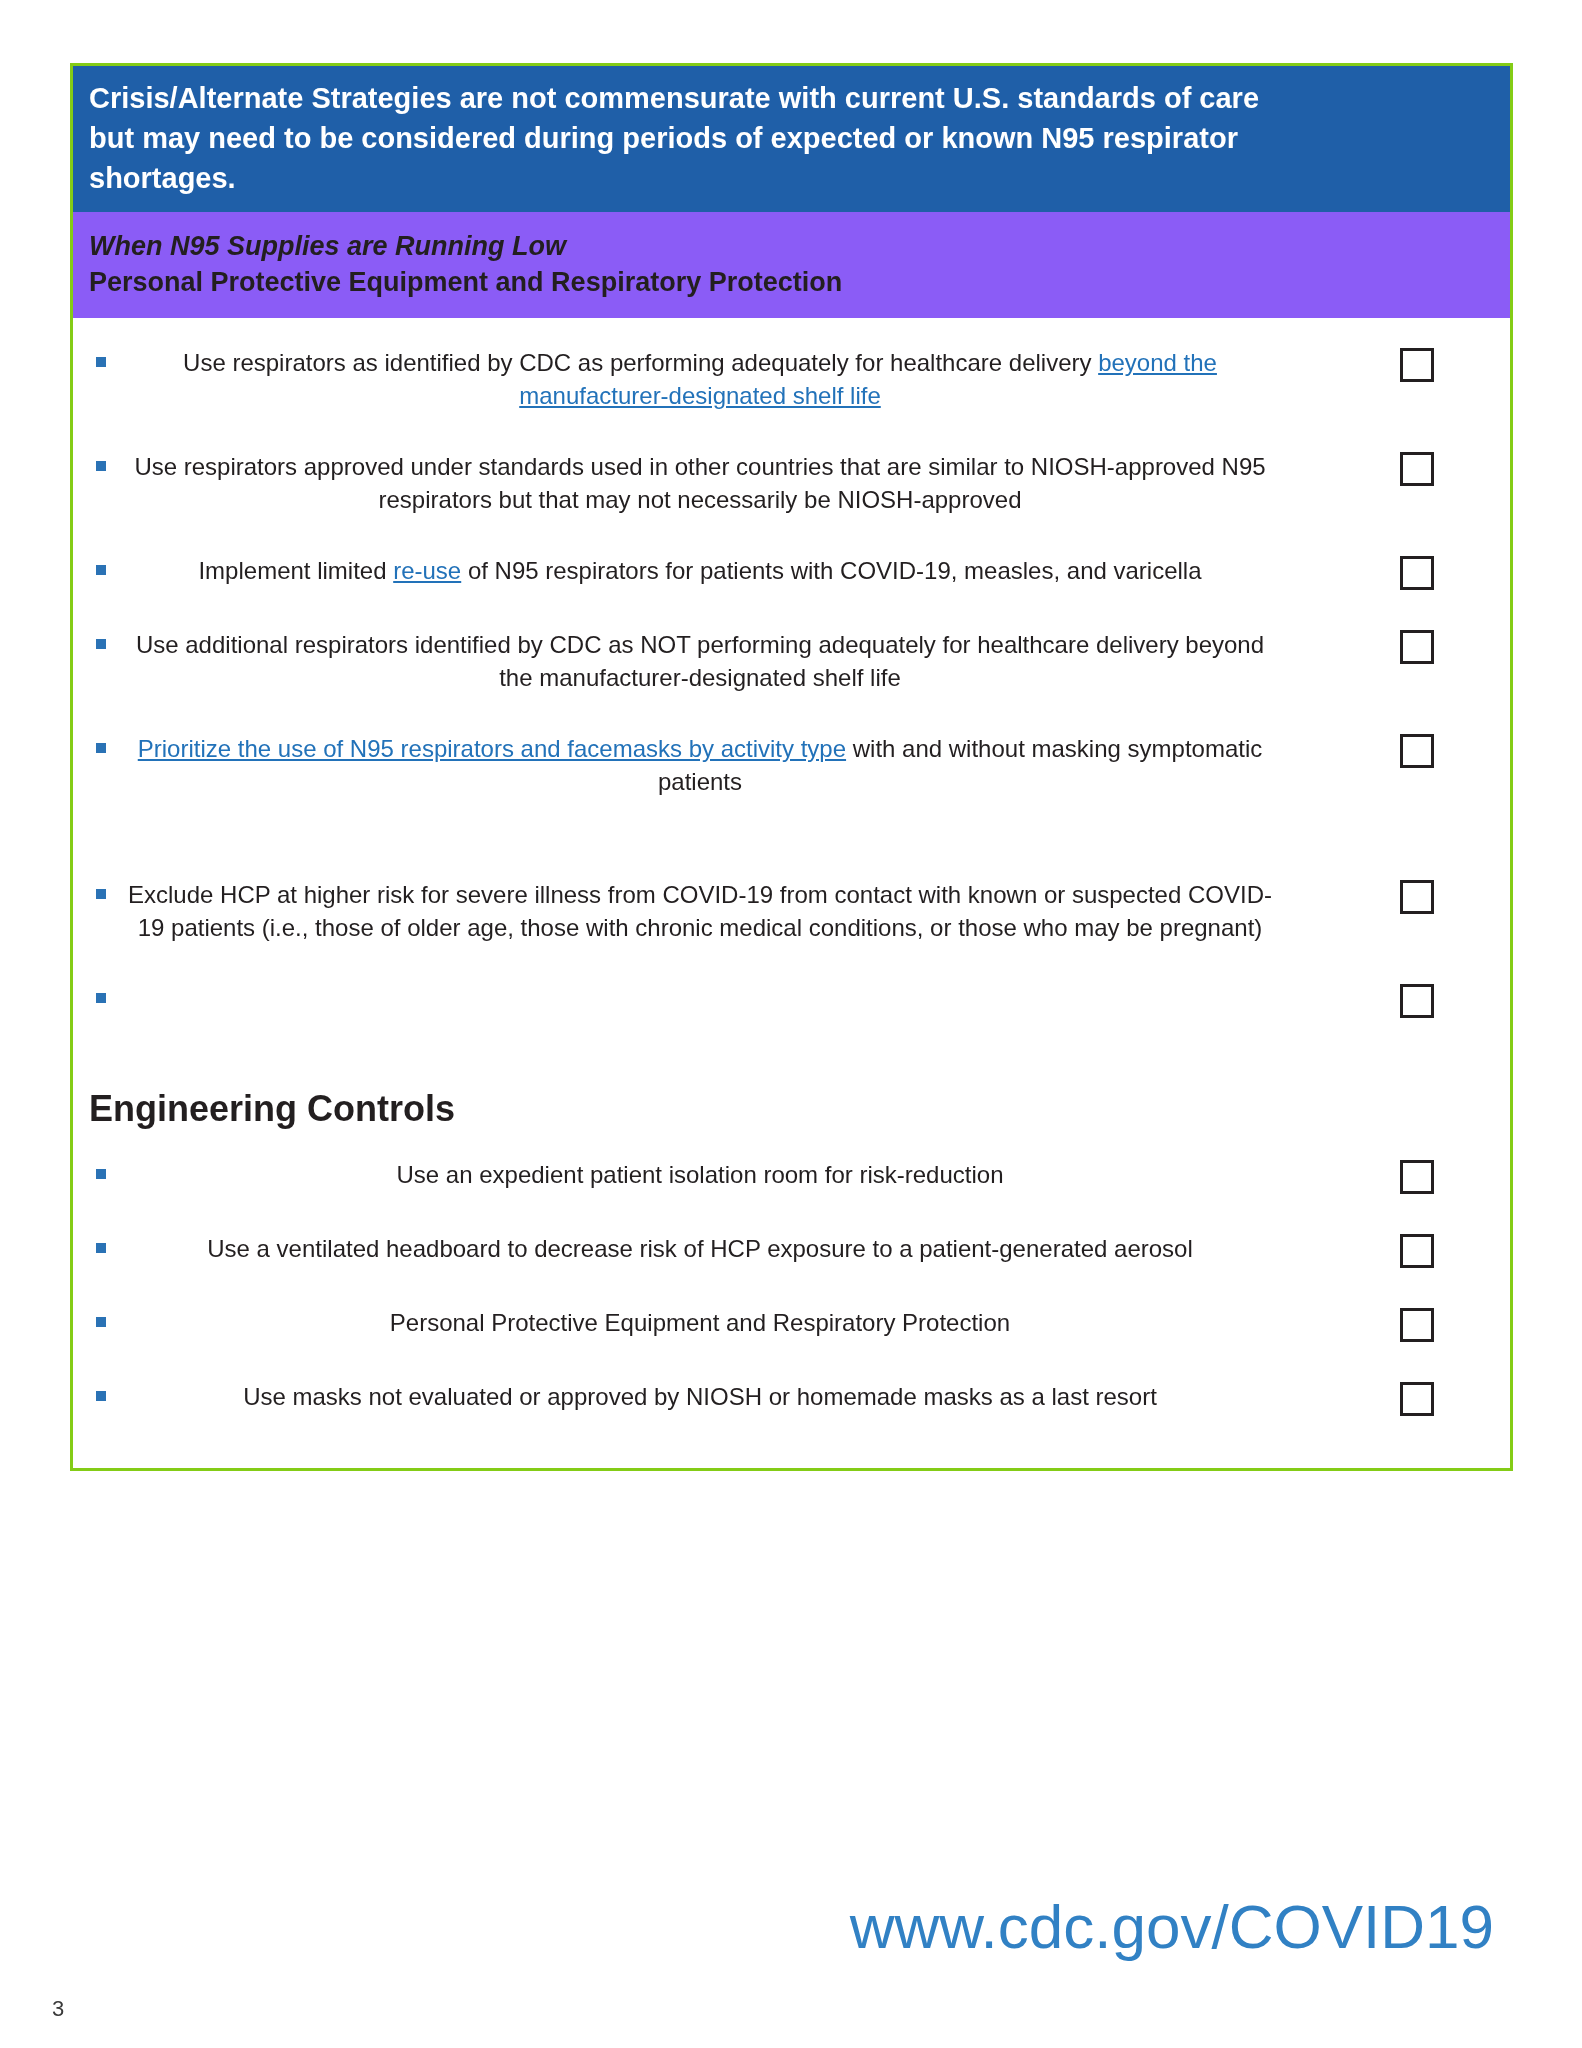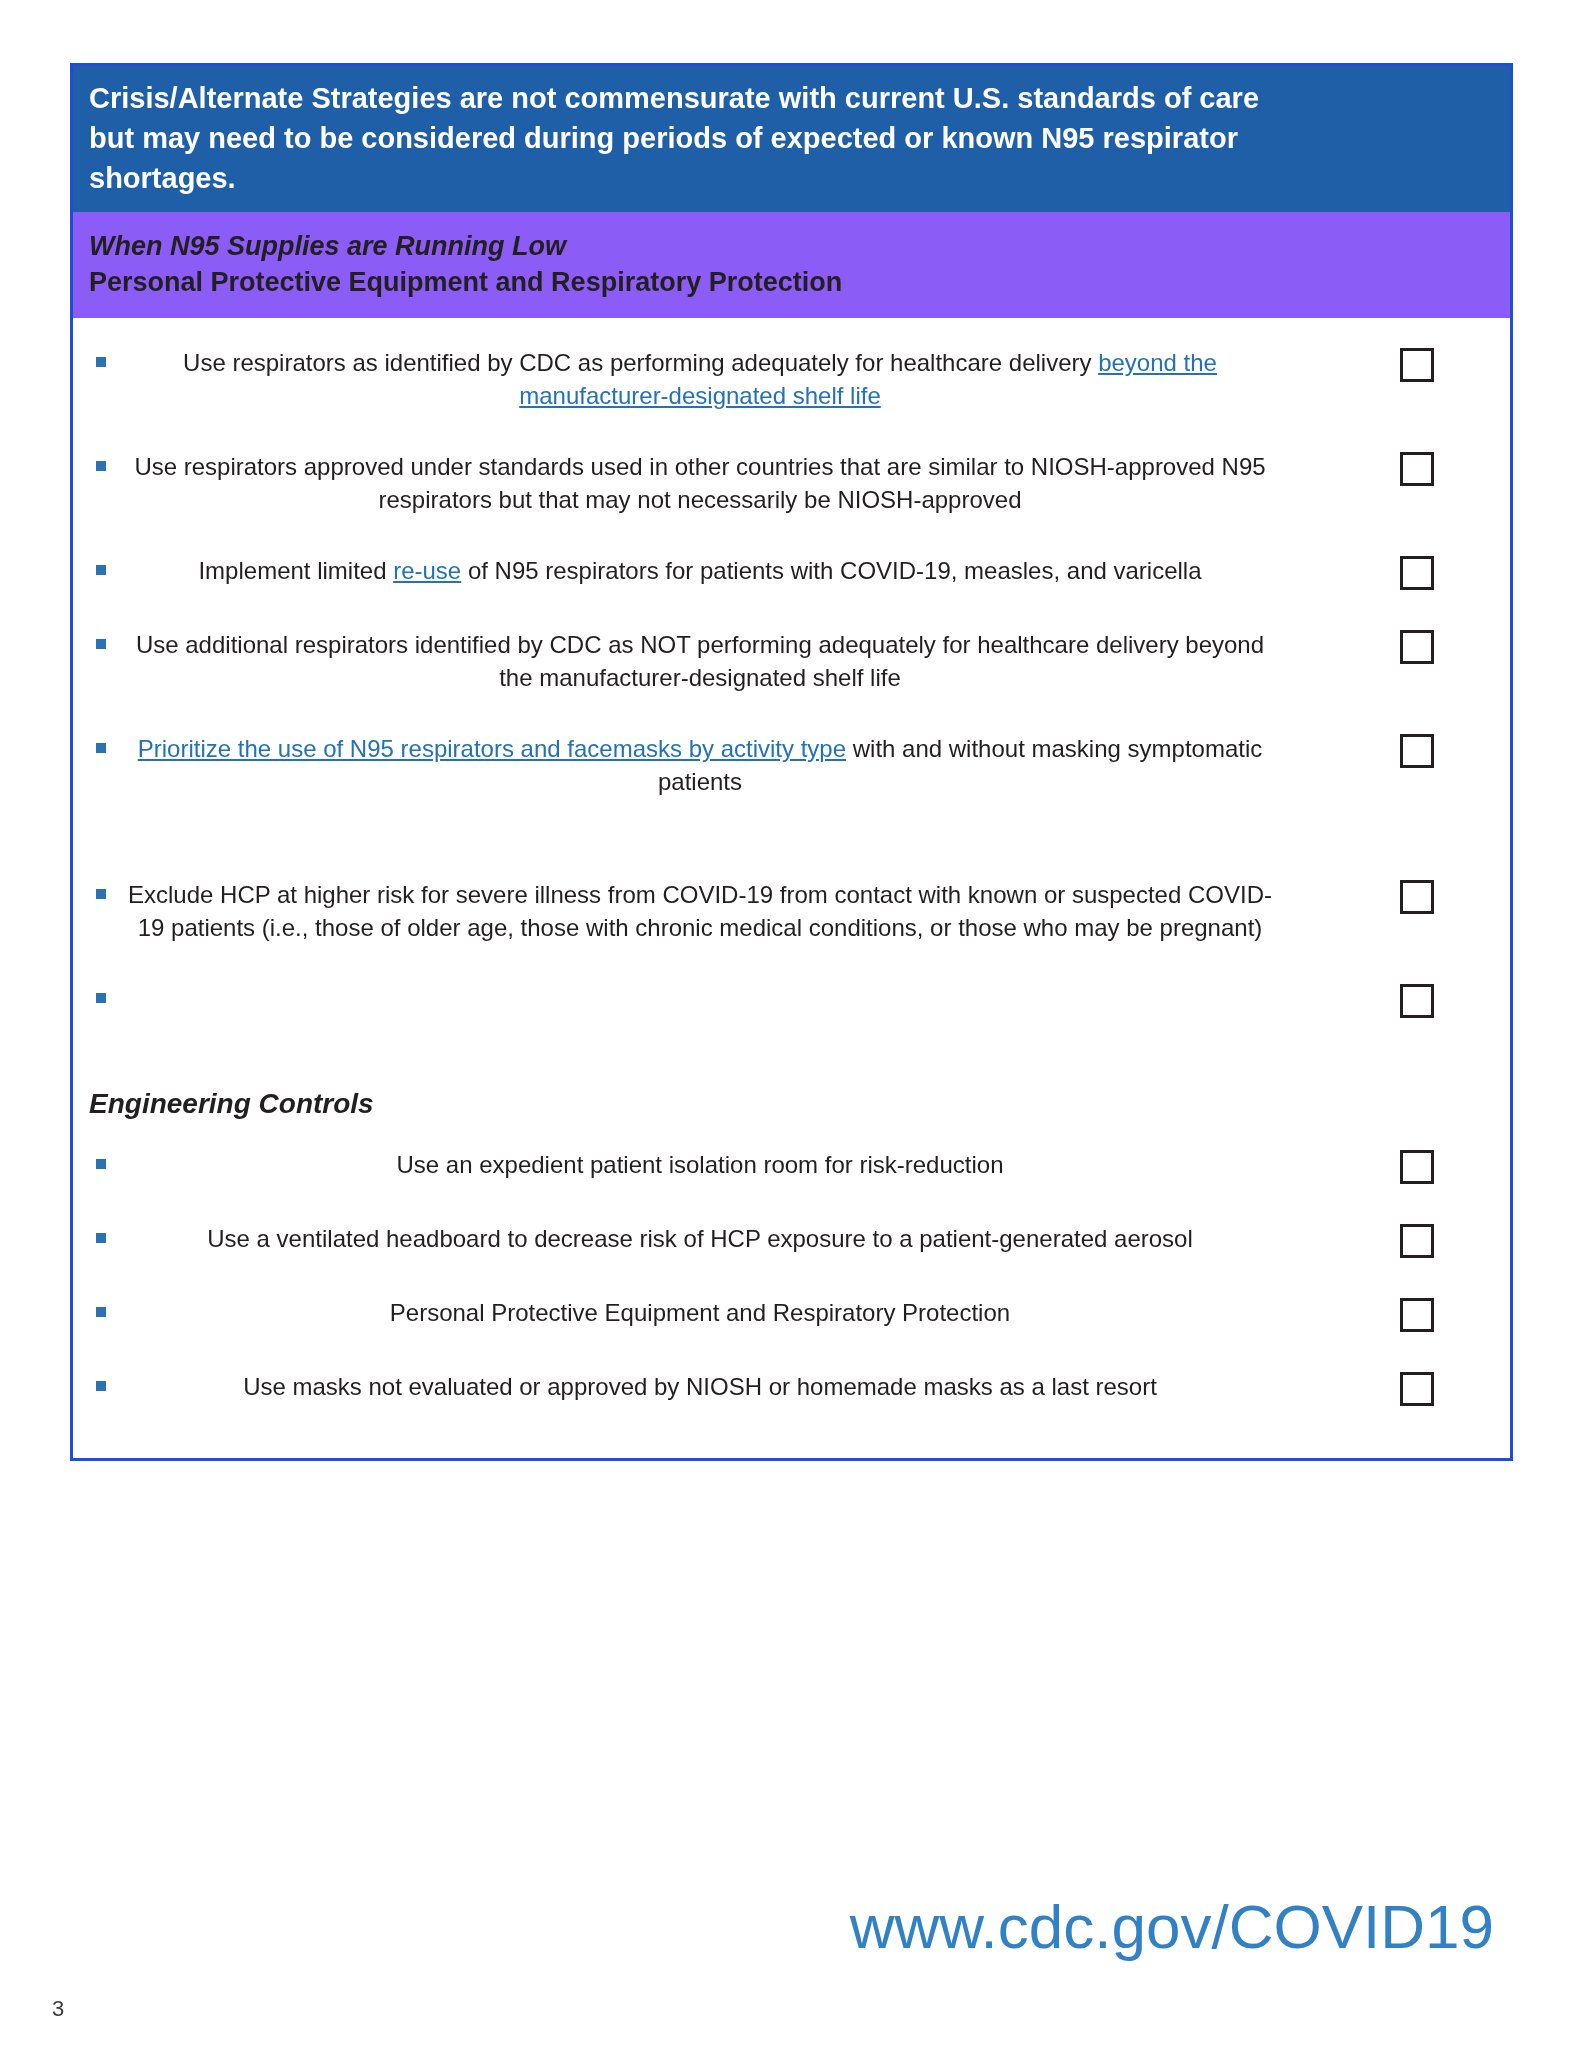--- a/index.html
+++ b/index.html
@@ -10,21 +10,21 @@
     width: 1582px;
     height: 2048px;
     background: #ffffff;
     overflow: hidden;
   }
   .box {
     position: absolute;
     left: 70px;
     top: 63px;
     width: 1443px;
-    border: 3px solid #1d4ed8;
+    border: 3px solid #84cc16;
     background: #ffffff;
   }
   .banner {
     background: #1f5fa8;
     color: #ffffff;
     font-weight: bold;
     font-size: 29px;
     line-height: 40px;
     padding: 12px 24px 14px 16px;
   }
@@ -77,23 +77,22 @@
   .checkbox {
     width: 34px;
     height: 34px;
     border: 3px solid #231f20;
     background: #ffffff;
     flex: 0 0 auto;
     margin-left: auto;
     margin-top: 2px;
   }
   .eng-heading {
-    font-size: 28px;
-    font-weight: bold;
-    font-style: italic;
+    font-size: 36px;
+    font-weight: bold;
     color: #231f20;
     margin: 18px 16px 0 16px;
   }
   .footer-url {
     position: absolute;
     right: 88px;
     top: 1892px;
     font-size: 62px;
     line-height: 70px;
     color: #3181c4;

